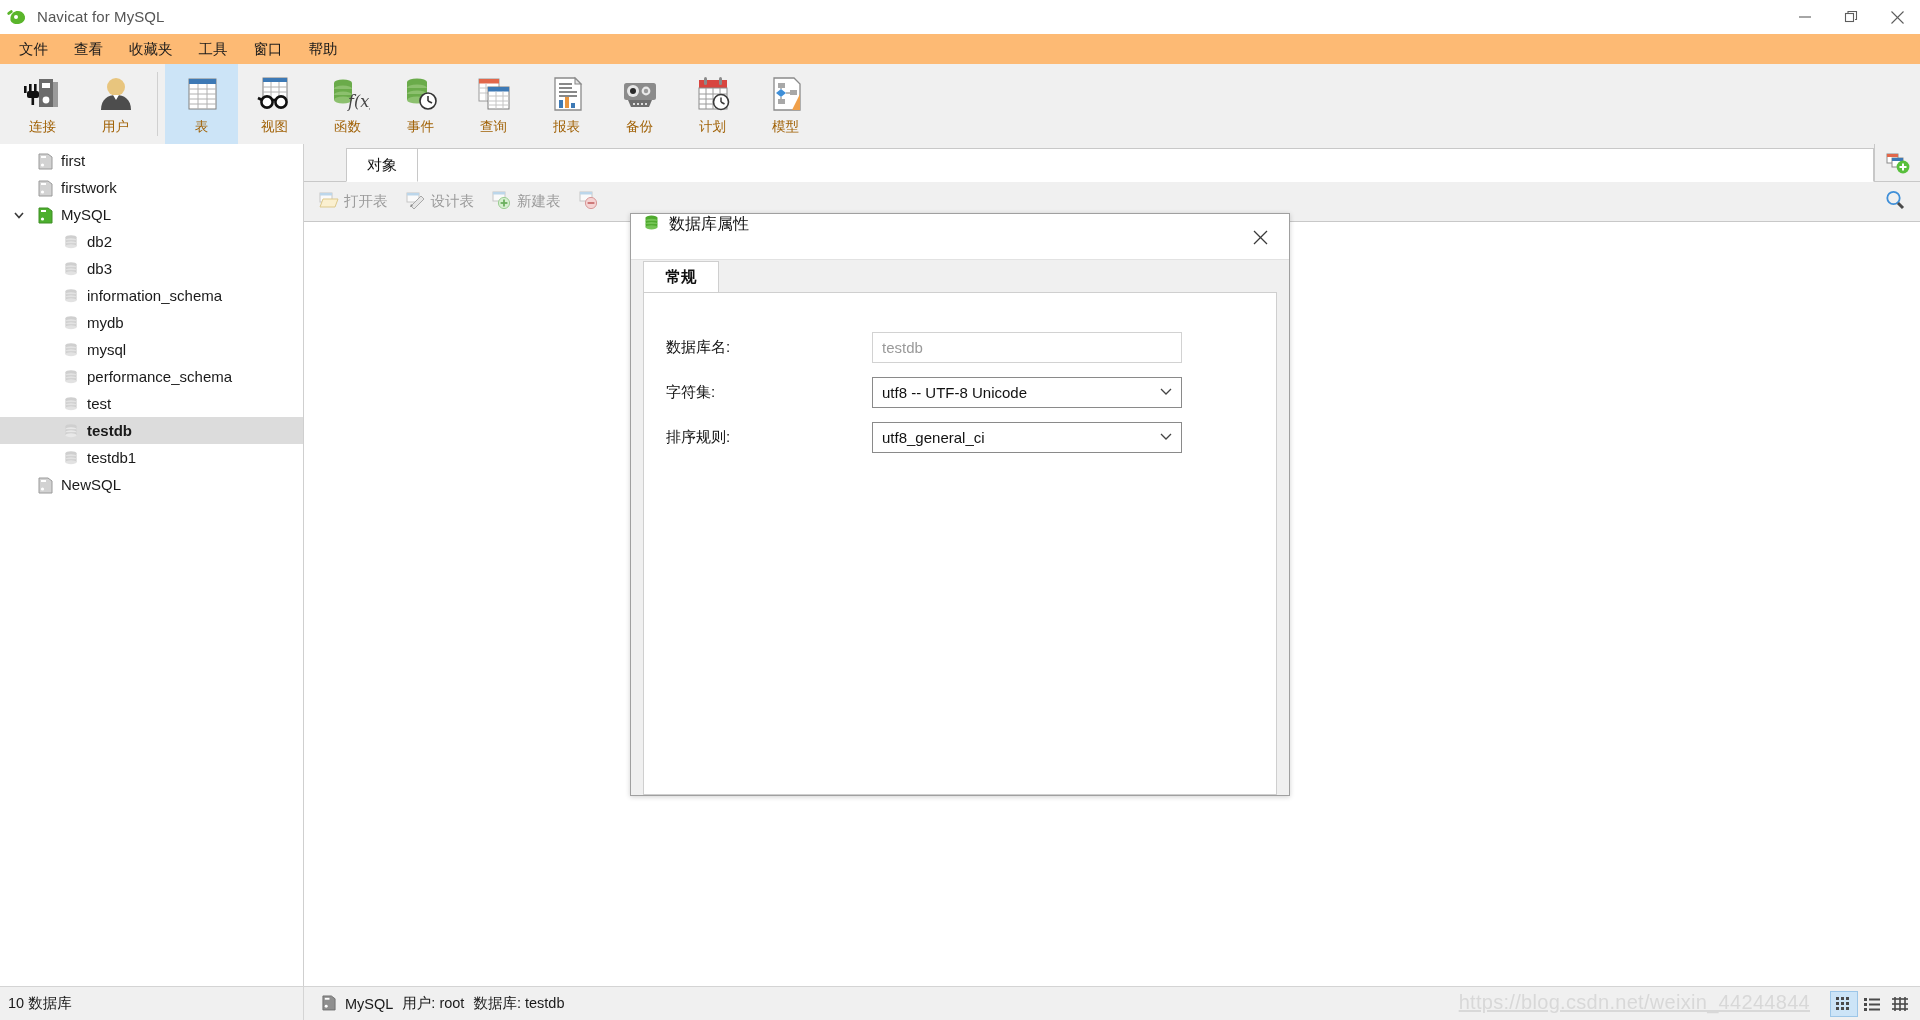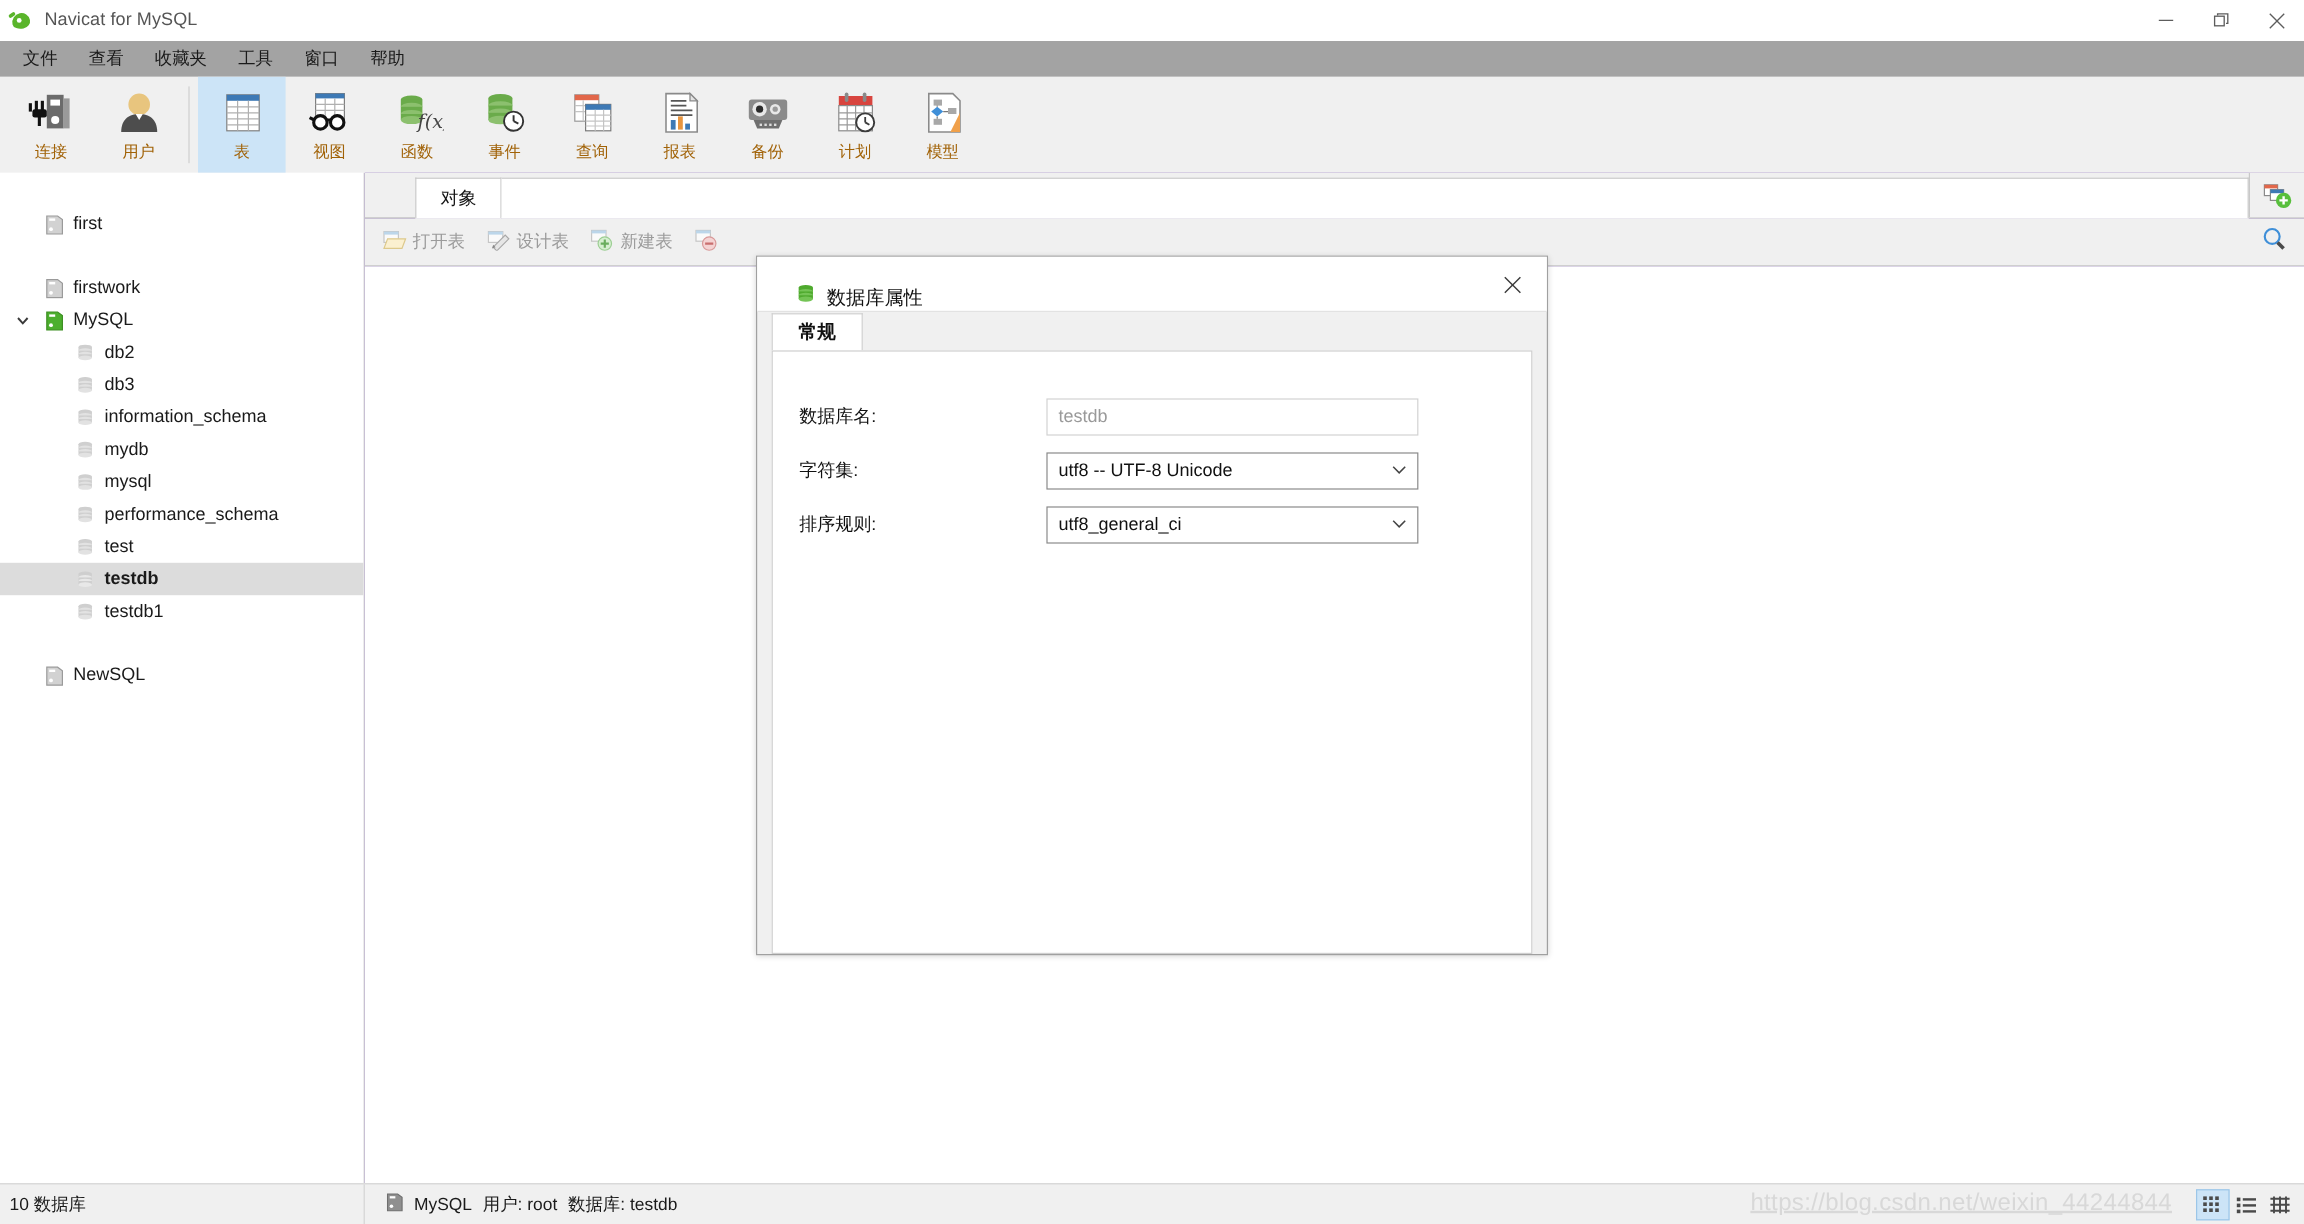--- a/index.html
+++ b/index.html
@@ -39,21 +39,21 @@
   }
   #winbtns { position:absolute; right:0; top:0; height:34px; display:flex; }
   .winbtn {
     width:46px;height:34px;display:flex;align-items:center;justify-content:center;
     color:#5d5d5d;
   }
   .winbtn svg { display:block; }
 
   
   #menubar {
-    height:30px; background:#a3a3a3; display:flex; align-items:center;
+    height:30px; background:#fdba74; display:flex; align-items:center;
     padding-left:6px;
   }
   .menu-item {
     font-size:14.5px; color:#1a1a1a; padding:4px 13px; line-height:1;
   }
 
   
   #toolbar {
     height:80px; background:#f0f0f0; display:flex; align-items:stretch;
     padding-left:6px;
@@ -80,21 +80,21 @@
     overflow:hidden; padding-top:3px;
   }
   .tree-row {
     height:27px; display:flex; align-items:center; font-size:15px; color:#1a1a1a;
     padding-left:6px; white-space:nowrap;
   }
   .tree-row.selected { background:#dcdcdc; font-weight:bold; }
   .twisty { width:26px; display:flex; align-items:center; justify-content:center; color:#444; }
   .tree-ico { width:26px; display:flex; align-items:center; justify-content:center; }
   .tree-label { margin-left:3px; }
-  .indent-1 { padding-left:32px;margin-top:26px; }
+  .indent-1 { padding-left:32px; }
   .indent-2 { padding-left:58px; }
 
   
   #rightpane { flex:1; position:relative; background:#4c1d95; }
   #tabstrip {
     height:38px; background:#f0f0f0; display:flex; align-items:flex-end;
     border-bottom:1px solid #c8c8c8; position:relative;
   }
   #obj-tab {
     margin-left:42px; height:34px; min-width:72px; background:#ffffff;
@@ -141,22 +141,22 @@
   }
 
   
   #dialog {
     position:absolute; left:630px; top:213px; width:660px; height:583px;
     background:#f0f0f0; border:1px solid #a0a0a0;
     box-shadow:0 1px 5px rgba(0,0,0,.18);
     display:flex; flex-direction:column;
   }
   #dlg-title {
-    height:46px; background:#ffffff; display:flex; align-items:flex-end;
-    padding-left:32px; border-bottom:1px solid #e2e2e2; position:relative;
+    height:46px; background:#ffffff; display:flex; align-items:flex-start;
+    padding-left:12px; border-bottom:1px solid #e2e2e2; position:relative;
   }
   #dlg-title-text { font-size:16px; color:#111; margin-left:9px; }
   #dlg-close {
     position:absolute; right:6px; top:0; height:46px; width:46px;
     display:flex; align-items:center; justify-content:center; color:#444;
   }
   #dlg-tabs { height:32px; display:flex; align-items:flex-end; padding-left:12px; }
   #dlg-tab-general {
     height:31px; min-width:76px; background:#ffffff;
     border:1px solid #cfcfcf; border-bottom:none;

